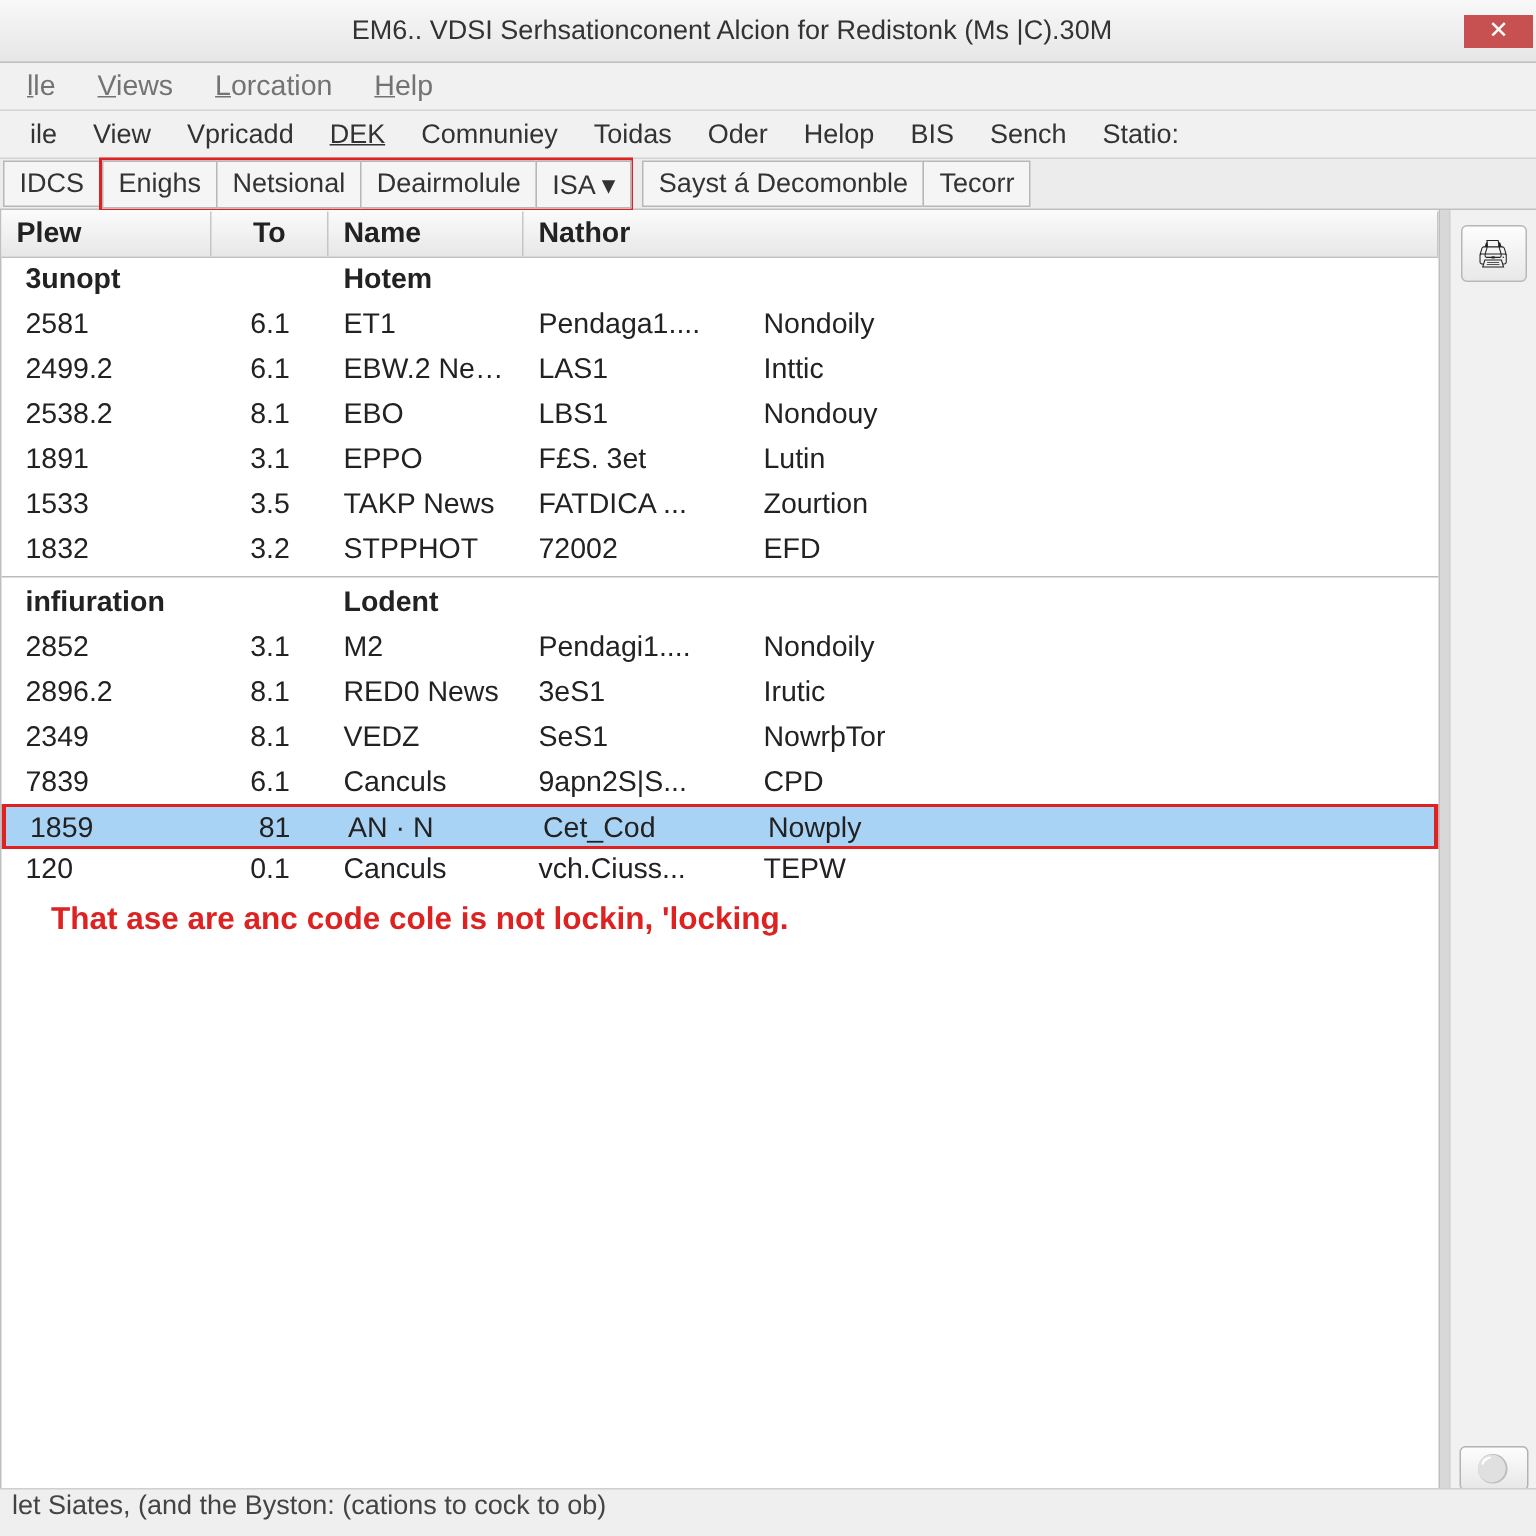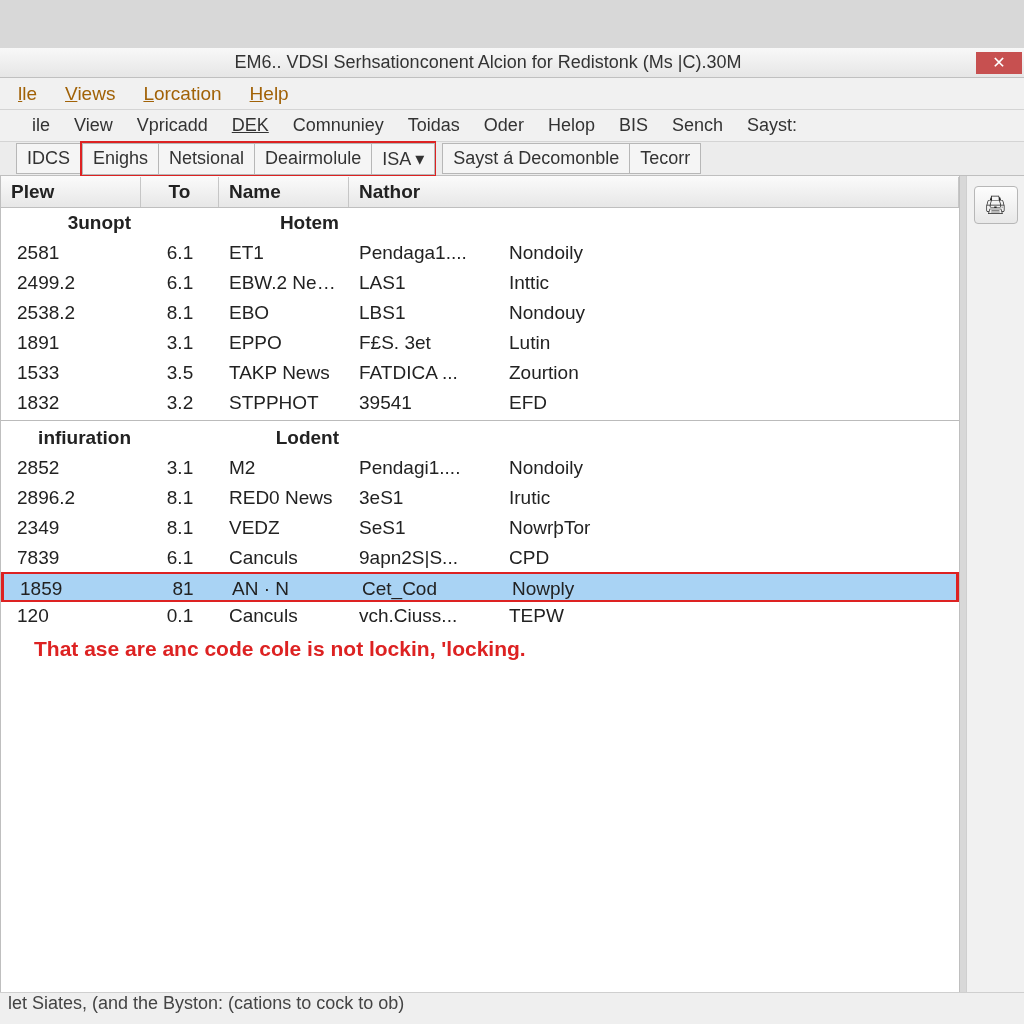--- a/index.html
+++ b/index.html
@@ -1,47 +1,47 @@
 <!DOCTYPE html>
 <html><head>
 <meta charset="utf-8">
 <style>
   * { box-sizing: border-box; margin: 0; padding: 0; }
   html, body { width: 1024px; height: 1024px; overflow: hidden; font-family: "Segoe UI", Tahoma, sans-serif; font-size: 18px; background: #d8d8d8; color: #222; }
   
-  .title-bar { height: 30px; background: linear-gradient(#f8f8f8,#e6e6e6); display: flex; align-items: center; position: relative; border-bottom: 1px solid #c0c0c0; margin-top: 48px; }
+  .title-bar { height: 42px; background: linear-gradient(#f8f8f8,#e6e6e6); display: flex; align-items: center; position: relative; border-bottom: 1px solid #c0c0c0; }
   .app-title { flex: 1; text-align: center; font-size: 18px; color: #333; white-space: nowrap; overflow: hidden; }
   .close-btn { width: 46px; height: 22px; background: #c75050; color: #fff; margin-right: 2px; display: flex; align-items: center; justify-content: center; font-size: 16px; line-height: 1; }
   
   .menubar { height: 32px; background: #f1f1f1; display: flex; align-items: center; padding-left: 4px; border-bottom: 1px solid #d4d4d4; gap: 0; }
-  .menubar .menu-item { padding: 4px 14px; color: #a16207; font-size: 19px; cursor: default; }
+  .menubar .menu-item { padding: 4px 14px; color: #737373; font-size: 19px; cursor: default; }
   .menubar .menu-item .ul { text-decoration: underline; }
-  .menubar2 { height: 32px; background: #f1f1f1; display: flex; align-items: center; padding-left: 20px; border-bottom: 1px solid #d4d4d4; font-size: 18px; }
+  .menubar2 { height: 32px; background: #f1f1f1; display: flex; align-items: center; padding-left: 8px; border-bottom: 1px solid #d4d4d4; font-size: 18px; }
   .menubar2 .menu-item { padding: 4px 12px; color: #333; }
   
-  .tabbar { height: 34px; background: #ececec; display: flex; align-items: center; padding-left: 16px; border-bottom: 1px solid #bfbfbf; }
+  .tabbar { height: 34px; background: #ececec; display: flex; align-items: center; padding-left: 2px; border-bottom: 1px solid #bfbfbf; }
   .tabbar .tab { padding: 4px 10px; background: #f5f5f5; border: 1px solid #b7b7b7; margin-right: -1px; font-size: 18px; color: #333; }
   .tabbar .redgroup { border: 2px solid #d22; padding: 0; display: flex; }
   .tabbar .tab.isa::after { content: " \25BE"; }
   .tabbar .spacer { width: 6px; }
   
   .main { display: flex; height: calc(1024px - 30px - 32px - 32px - 34px - 32px); }
   .left-pane { flex: 1; background: #fff; border: 1px solid #bfbfbf; border-top: none; margin-right: 6px; position: relative; display: flex; flex-direction: column; }
   .right-pane { width: 58px; background: #f1f1f1; border-left: 1px solid #cfcfcf; display: flex; flex-direction: column; align-items: center; padding-top: 10px; gap: 12px; }
   .side-button { width: 44px; height: 38px; background: linear-gradient(#fdfdfd,#e8e8e8); border: 1px solid #b7b7b7; border-radius: 4px; display: flex; align-items: center; justify-content: center; font-size: 18px; }
   
   .thead { display: flex; background: linear-gradient(#fbfbfb,#e7e7e7); border-bottom: 1px solid #bfbfbf; height: 32px; align-items: center; }
   .th { padding: 4px 10px; font-weight: 700; font-size: 19px; border-right: 1px solid #c6c6c6; display: flex; align-items: center; }
   .c-plew { width: 140px; }
   .c-to   { width: 78px; text-align: center; justify-content: center; }
   .c-name { width: 130px; }
   .c-nathor { flex: 1; }
   
   .tbody { overflow: hidden; font-size: 19px; }
-  .grp-row { display: flex; text-align: right; }
+  .grp-row { display: flex; }
   .grp-row .c-plew { font-weight: 700; }
   .grp-row .c-name { font-weight: 700; }
   .row { display: flex; padding: 0 0; height: 30px; align-items: center; }
   .cell { padding: 0 10px; white-space: nowrap; overflow: hidden; text-overflow: ellipsis; }
   .row .c-plew { width: 140px; padding-left: 16px; }
   .row .c-to { width: 78px; }
   .row .c-name { width: 130px; }
   .row .c-col4 { width: 150px; }
   .row .c-col5 { flex: 1; }
   .row.sel { background: #a9d3f4; border: 2px solid #d22; border-left-width: 3px; border-right-width: 3px; margin: -1px 0; align-items: flex-end; }
@@ -70,21 +70,21 @@
   <div class="menu-item">ile</div>
   <div class="menu-item">View</div>
   <div class="menu-item">Vpricadd</div>
   <div class="menu-item" style="text-decoration:underline">DEK</div>
   <div class="menu-item">Comnuniey</div>
   <div class="menu-item">Toidas</div>
   <div class="menu-item">Oder</div>
   <div class="menu-item">Helop</div>
   <div class="menu-item">BIS</div>
   <div class="menu-item">Sench</div>
-  <div class="menu-item">Sayst:</div>
+  <div class="menu-item">Statio:</div>
 </div>
 
 <div class="tabbar">
   <div class="tab">IDCS</div>
   <div class="redgroup">
     <div class="tab">Enighs</div>
     <div class="tab">Netsional</div>
     <div class="tab">Deairmolule</div>
     <div class="tab isa">ISA</div>
   </div>
@@ -141,21 +141,21 @@
           <div class="cell c-plew">1533</div>
           <div class="cell c-to">3.5</div>
           <div class="cell c-name">TAKP News</div>
           <div class="cell c-col4">FATDICA ...</div>
           <div class="cell c-col5">Zourtion</div>
         </div>
         <div class="row">
           <div class="cell c-plew">1832</div>
           <div class="cell c-to">3.2</div>
           <div class="cell c-name">STPPHOT</div>
-          <div class="cell c-col4">39541</div>
+          <div class="cell c-col4">72002</div>
           <div class="cell c-col5">EFD</div>
         </div>
         <div class="hr"></div>
         <div class="row grp-row">
           <div class="cell c-plew">infiuration</div>
           <div class="cell c-to"></div>
           <div class="cell c-name">Lodent</div>
           <div class="cell c-col4"></div>
           <div class="cell c-col5"></div>
         </div>

